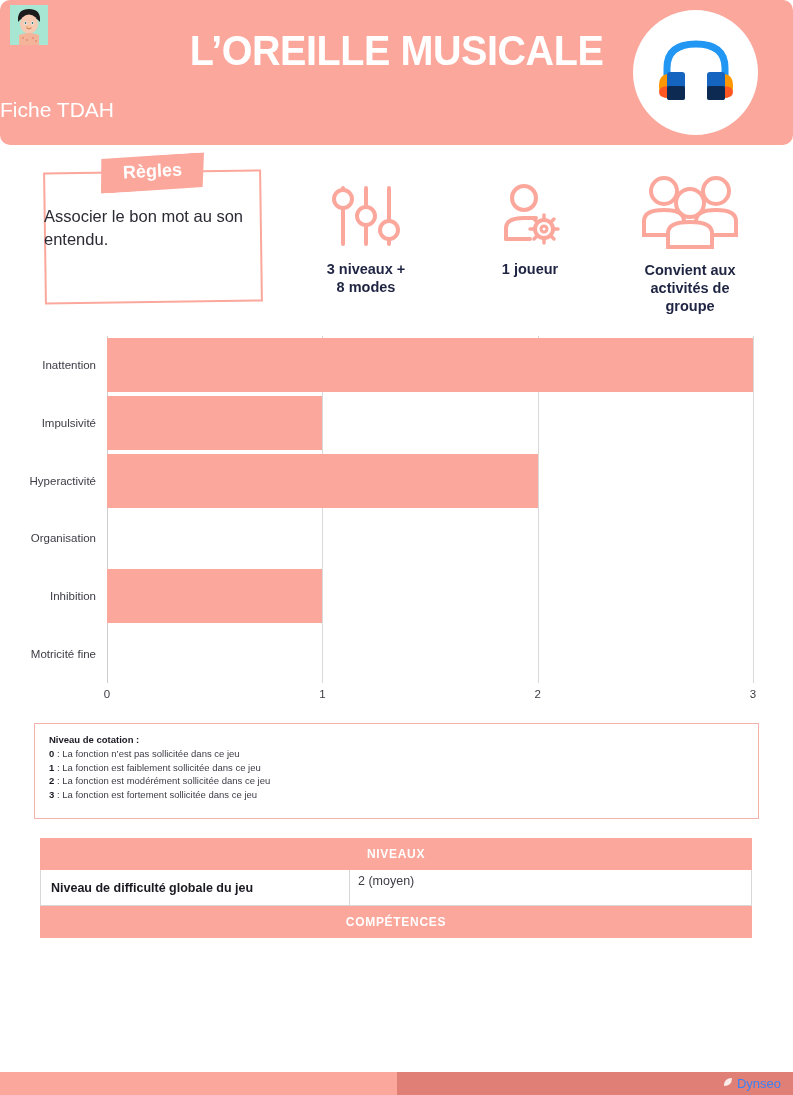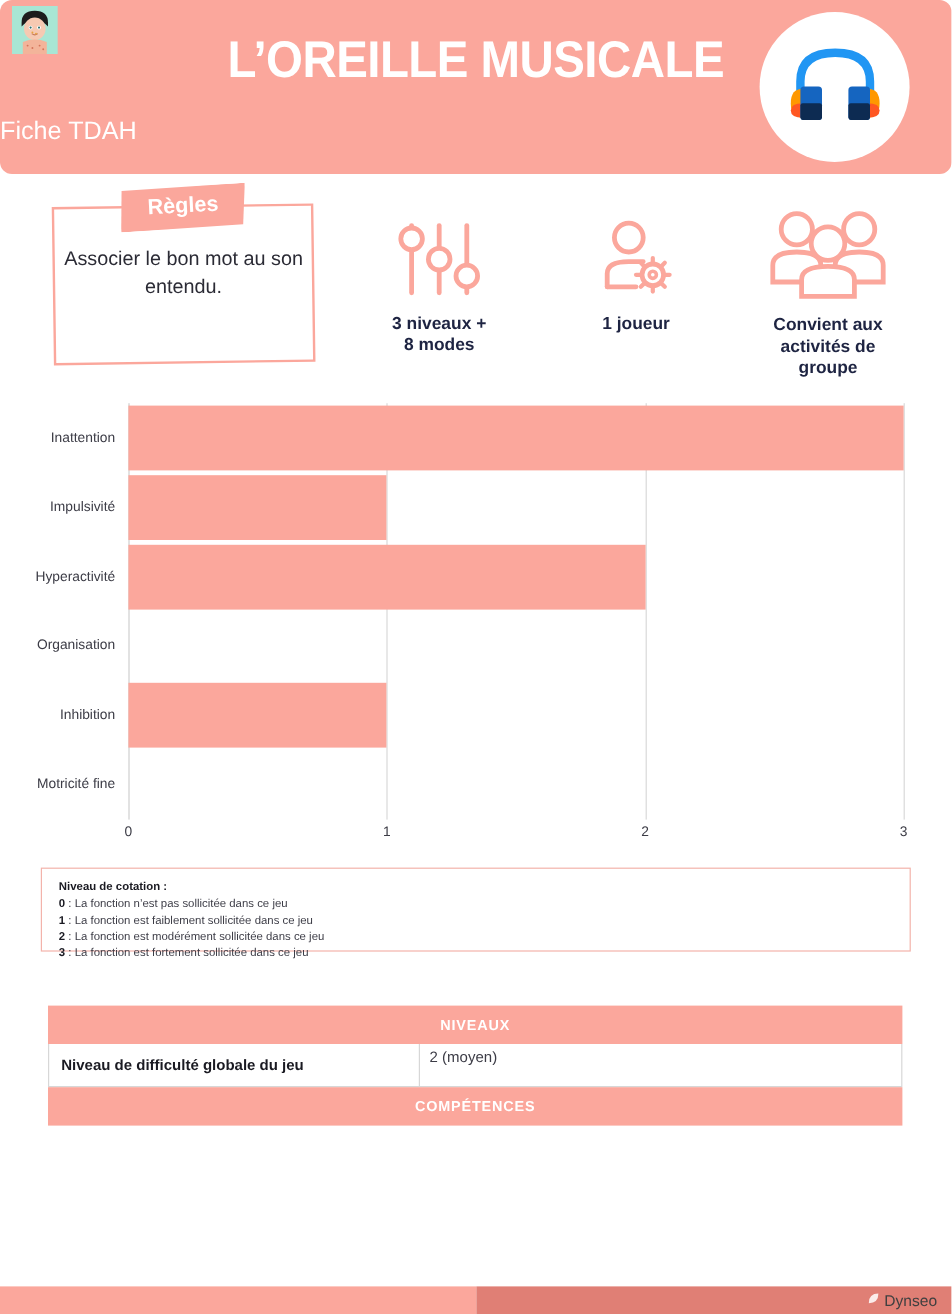--- a/index.html
+++ b/index.html
@@ -90,21 +90,20 @@
     left: 41px; top: 178px;
     width: 218px; height: 132px;
     background: #FBA79C;
     transform: rotate(-0.8deg);
     z-index: -1;
   }
   #rules-text {
     position: absolute;
     left: 44px; top: 205px;
     width: 218px;
-    text-align: center;
     color: #2B2B35;
     font-size: 16.5px;
     line-height: 23px;
     font-weight: 300;
   }
   #rules-banner {
     position: absolute;
     left: 100px; top: 155px;
     width: 105px; height: 36px;
     background: #FBA79C;
@@ -186,21 +185,21 @@
     color: #3C3C46;
     font-size: 11.5px;
     font-weight: 300;
     transform: translateX(-50%);
   }
 
   
   #legend-box {
     position: absolute;
     left: 34px; top: 723px;
-    width: 725px; height: 70px;
+    width: 725px; height: 96px;
     background: #ffffff;
     border: 1px solid #F3B3AB;
     padding: 10px 14px;
   }
   #legend-box .legend-title {
     color: #1A1A22;
     font-size: 9.5px;
     font-weight: bold;
     margin-bottom: 2px;
   }
@@ -264,21 +263,21 @@
   }
   #footer-right {
     position: absolute;
     left: 397px; top: 1072px;
     width: 396px; height: 23px;
     background: #E07F75;
   }
   #footer-logo {
     position: absolute;
     right: 12px; top: 1076px;
-    color: #404040;
+    color: #3b82f6;
     font-size: 13px;
     font-weight: 300;
     display: flex;
     align-items: center;
     gap: 3px;
   }
 </style>
 </head>
 <body>
 

